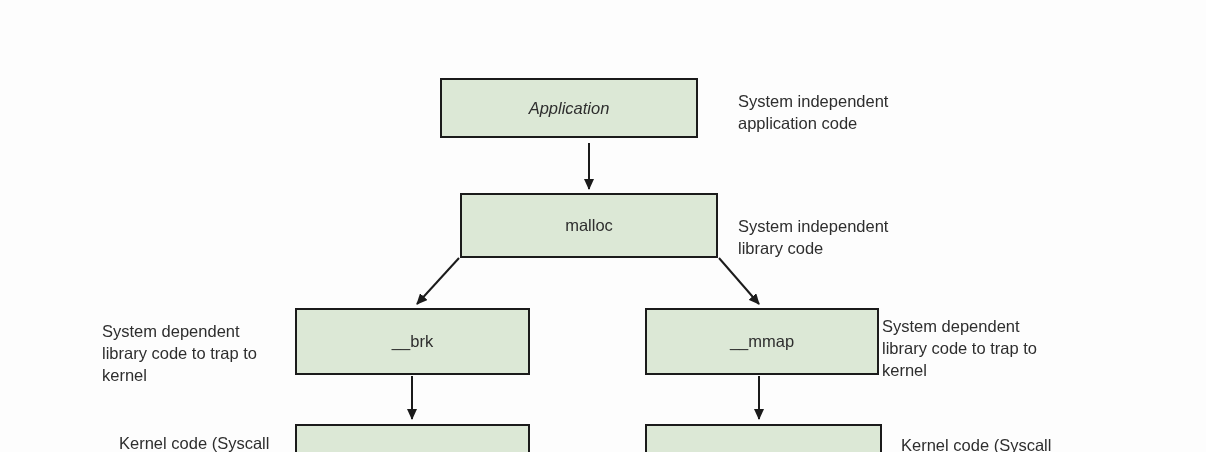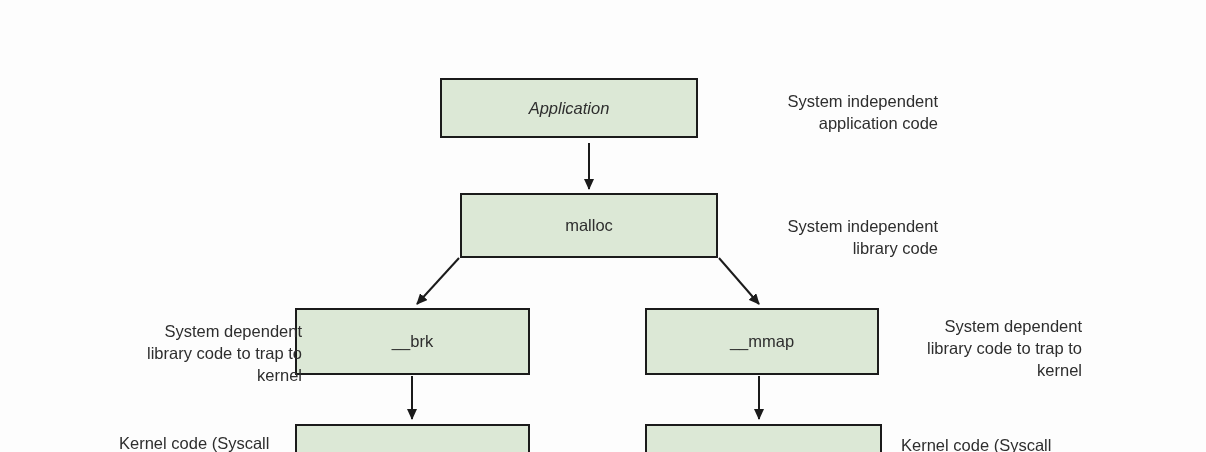--- a/index.html
+++ b/index.html
@@ -16,21 +16,21 @@
     display:flex;align-items:center;justify-content:center;
     font-size:16.5px;
   }
   .node-application{left:440px;top:78px;width:258px;height:60px;font-style:italic;}
   .node-malloc{left:460px;top:193px;width:258px;height:65px;}
   .node-brk{left:295px;top:308px;width:235px;height:67px;}
   .node-mmap{left:645px;top:308px;width:234px;height:67px;text-align:center;}
   .node-kernel-brk{left:295px;top:424px;width:235px;height:70px;}
   .node-kernel-mmap{left:645px;top:424px;width:237px;height:70px;}
   .note{
-    position:absolute;text-align:right;font-size:16.5px;line-height:22px;
+    position:absolute;text-align:left;font-size:16.5px;line-height:22px;
     white-space:pre-line;
   }
   .note-application{left:738px;top:90px;width:200px;}
   .note-malloc{left:738px;top:215px;width:200px;}
   .note-brk{left:102px;top:320px;width:200px;}
   .note-mmap{left:882px;top:315px;width:200px;}
   .note-kernel-left{left:119px;top:432px;width:200px;text-align:left;white-space:nowrap;}
   .note-kernel-right{left:901px;top:434px;width:200px;text-align:left;white-space:nowrap;}
   .arrows{position:absolute;left:0;top:0;pointer-events:none;}
   .arrows line{stroke:var(--box-border,#1b1b1b);stroke-width:2;}

